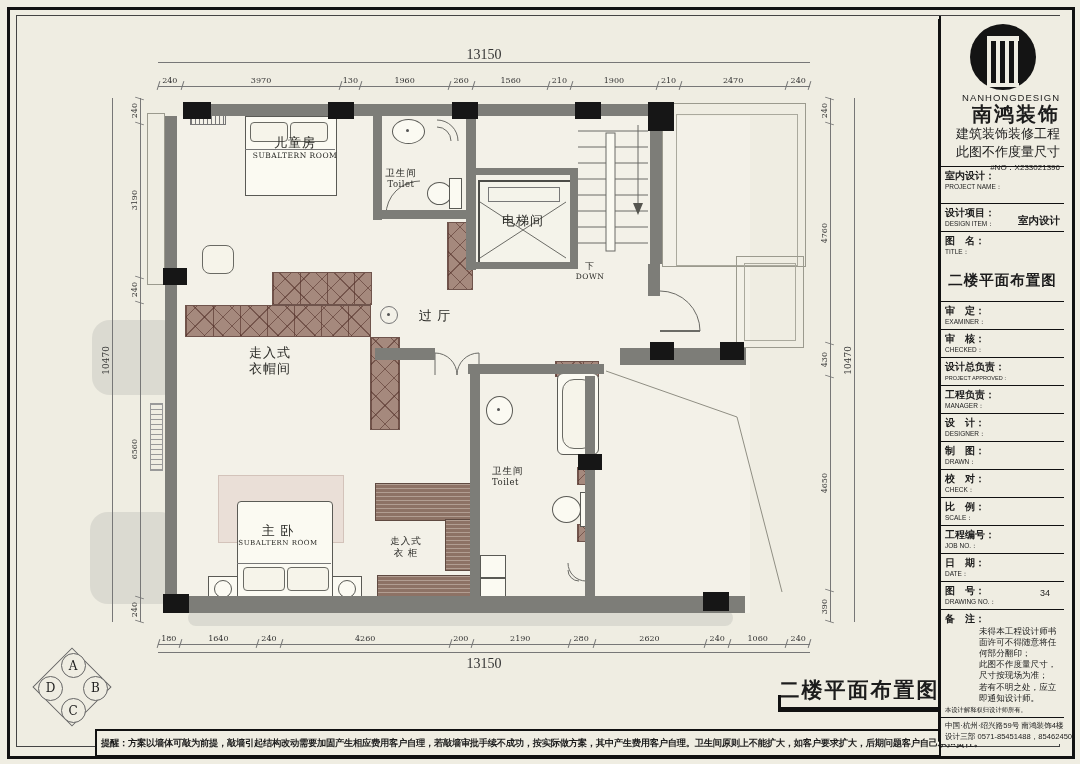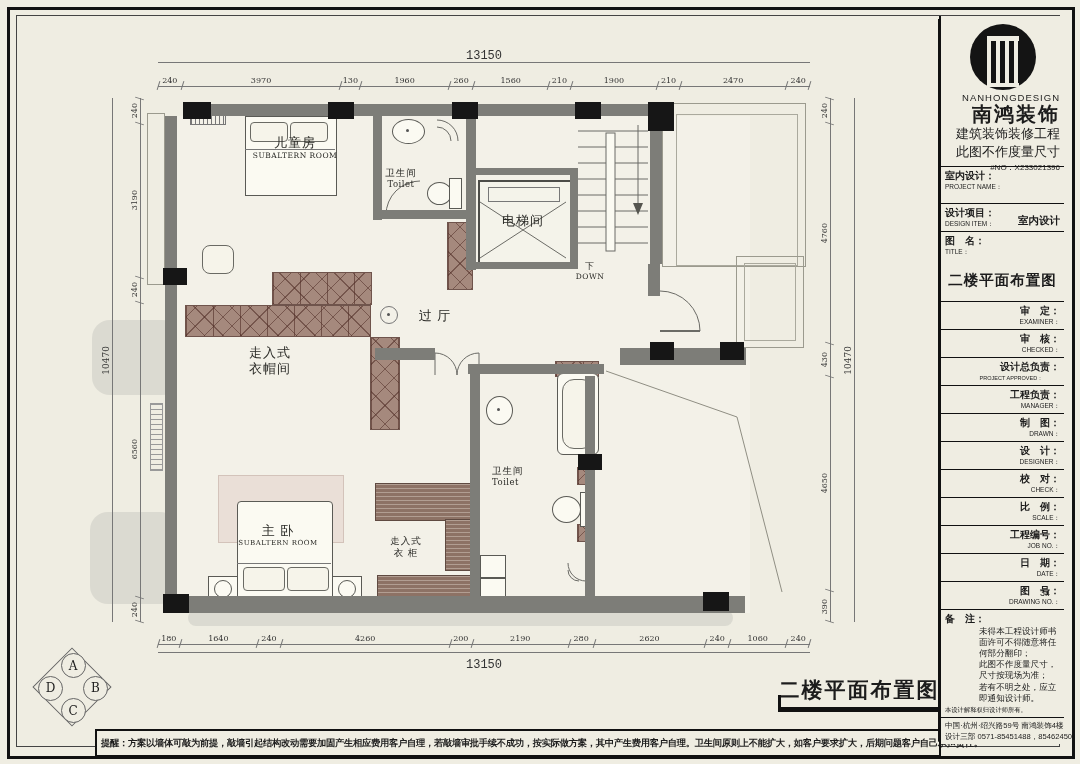--- a/index.html
+++ b/index.html
@@ -19,36 +19,36 @@
   .brand-cn{font-size:20px;font-weight:bold;letter-spacing:2px;line-height:1.1;}
   .cert{font-size:13px;line-height:1.35;}
   .certno{font-size:8px;margin-top:2px;}
   .lab-cn{font-size:10px;font-weight:bold;display:block;}
   .lab-en{font-size:6.5px;color:#222;display:block;transform-origin:left;}
   .sec-project{height:48px;}
   .sec-item{height:32px;display:flex;align-items:flex-start;justify-content:space-between;}
   .item-val{font-size:10.5px;font-weight:bold;margin-top:8px;}
   .sec-title{height:96px;}
   .big-title{font-size:14.5px;font-weight:bold;text-align:center;margin-top:14px;letter-spacing:1px;}
-  .sec-row{height:24px;text-align:right;}
+  .sec-row{height:24px;}
   .row-val{position:absolute;right:14px;top:6px;font-size:9px;}
   .sec-remark{flex:1;}
   .remark-line{font-size:8.6px;font-weight:normal;line-height:1.3;margin-left:34px;}
   .remark-small{font-size:6.3px;margin-top:2px;}
   .sec-addr{height:30px;border-bottom:none !important;}
   .addr{font-size:7.6px;line-height:1.45;white-space:nowrap;}
   
   .dimh{position:absolute;height:14px;border-bottom:1px solid #777;display:flex;}
   .dimh .seg{position:relative;display:flex;justify-content:center;align-items:flex-end;min-width:0;}
   .dimh .seg b,.dimh b,.dimv b{font-family:"DejaVu Serif",serif;font-weight:normal;color:#333;}
   .dimh .seg b{font-size:8px;white-space:nowrap;margin-bottom:1px;}
   .dimh .seg::before,.dimh::after{content:"";position:absolute;bottom:-4px;width:1px;height:9px;background:#777;transform:rotate(18deg);}
   .dimh .seg::before{left:0;} .dimh::after{right:0;}
   .dimtotal{position:absolute;border-bottom:1px solid #777;text-align:center;}
-  .dimtotal b{font-size:12px;font-family:Liberation Mono, monospace;font-weight:normal;color:#333;position:relative;top:1px;}
+  .dimtotal b{font-size:14px;font-family:Liberation Serif, serif;font-weight:normal;color:#333;position:relative;top:1px;}
   .dimtotal.below{border-bottom:none;border-top:1px solid #777;}
   .dimv{position:absolute;width:14px;border-right:1px solid #777;display:flex;flex-direction:column;}
   .dimv .seg{position:relative;flex-grow:1;display:flex;align-items:center;justify-content:flex-end;min-height:0;}
   .dimv .seg b{writing-mode:vertical-rl;transform:rotate(180deg);font-size:8px;white-space:nowrap;margin-right:1px;}
   .dimv .seg::before,.dimv::after{content:"";position:absolute;right:-4px;width:9px;height:1px;background:#777;transform:rotate(18deg);}
   .dimv .seg::before{top:0;} .dimv::after{bottom:0;}
   .dimvt{position:absolute;width:12px;border-right:1px solid #777;display:flex;align-items:center;justify-content:flex-end;}
   .dimvt b{writing-mode:vertical-rl;transform:rotate(180deg);font-size:9px;font-family:"DejaVu Serif",serif;font-weight:normal;color:#333;margin-right:1px;}
   
   #plan{position:absolute;left:140px;top:95px;width:680px;height:540px;}
@@ -433,26 +433,26 @@
       </div>
     <div class="sec sec-row">
         <span class="lab-cn">设计总负责：</span>
         <span class="lab-en" style="transform:scale(.85)">PROJECT APPROVED：</span>
       </div>
     <div class="sec sec-row">
         <span class="lab-cn">工程负责：</span>
         <span class="lab-en">MANAGER：</span>
       </div>
     <div class="sec sec-row">
+        <span class="lab-cn">设　计：</span>
+        <span class="lab-en">DESIGNER：</span>
+      </div>
+    <div class="sec sec-row">
         <span class="lab-cn">制　图：</span>
         <span class="lab-en">DRAWN：</span>
-      </div>
-    <div class="sec sec-row">
-        <span class="lab-cn">设　计：</span>
-        <span class="lab-en">DESIGNER：</span>
       </div>
     <div class="sec sec-row">
         <span class="lab-cn">校　对：</span>
         <span class="lab-en">CHECK：</span>
       </div>
     <div class="sec sec-row">
         <span class="lab-cn">比　例：</span>
         <span class="lab-en">SCALE：</span>
       </div>
     <div class="sec sec-row">

